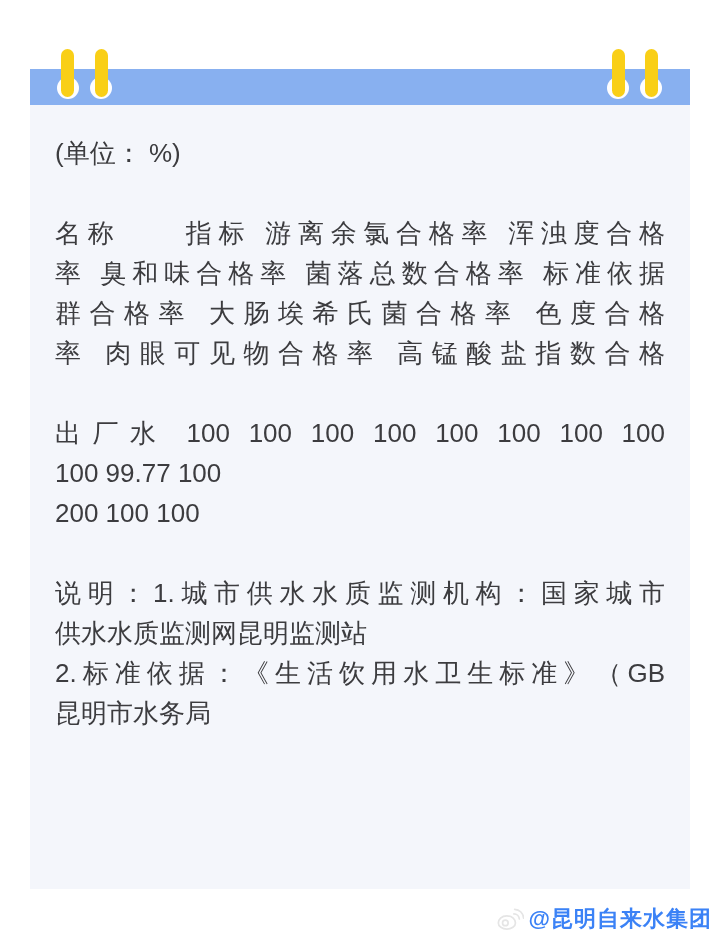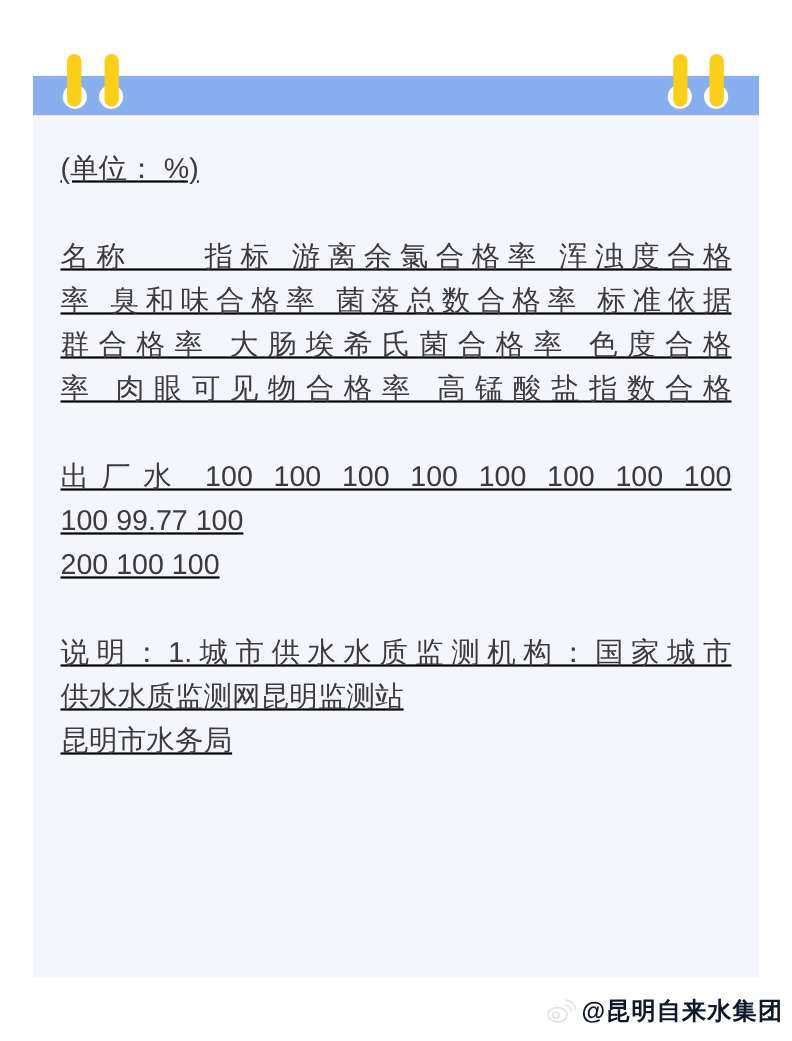--- a/index.html
+++ b/index.html
@@ -13,21 +13,20 @@
     position: relative;
     overflow: hidden;
     font-family: "Liberation Sans", "DejaVu Sans", sans-serif;
   }
   .card {
     position: absolute;
     left: 30px;
     top: 69px;
     width: 660px;
     height: 820px;
-    text-decoration: underline;
   }
   .card-header {
     height: 36px;
     background: #88B0F0;
   }
   .card-body {
     height: 784px;
     background: #F4F6FB;
     box-sizing: border-box;
     padding: 28px 25px 0 25px;
@@ -68,21 +67,21 @@
     text-align: justify;
     text-align-last: justify;
   }
   .watermark {
     position: absolute;
     right: 8px;
     top: 904px;
     display: flex;
     align-items: center;
     gap: 5px;
-    color: #0f172a;
+    color: #3b82f6;
     font-size: 22px;
     font-weight: 700;
     letter-spacing: 1px;
     z-index: 4;
   }
   .watermark svg { display: block; }
 </style>
 </head>
 <body>
 
@@ -101,20 +100,21 @@
 
     <section class="para">
       <div class="line j">出厂水 100 100 100 100 100 100 100 100</div>
       <div class="line">100 99.77 100</div>
       <div class="line">200 100 100</div>
     </section>
 
     <section class="para">
       <div class="line j">说明：1.城市供水水质监测机构：国家城市</div>
       <div class="line">供水水质监测网昆明监测站</div>
+      <div class="line j">2.标准依据：《生活饮用水卫生标准》（GB</div>
       <div class="line">昆明市水务局</div>
     </section>
 
   </div>
 </div>
 
 <div class="pin-hole hole-1"></div>
 <div class="pin-hole hole-2"></div>
 <div class="pin-hole hole-3"></div>
 <div class="pin-hole hole-4"></div>

